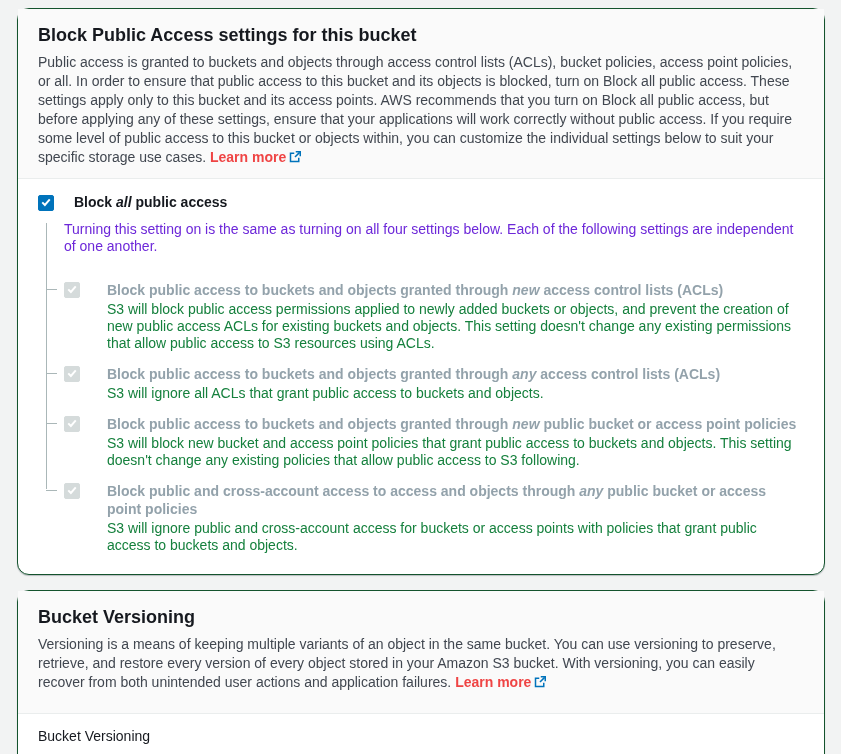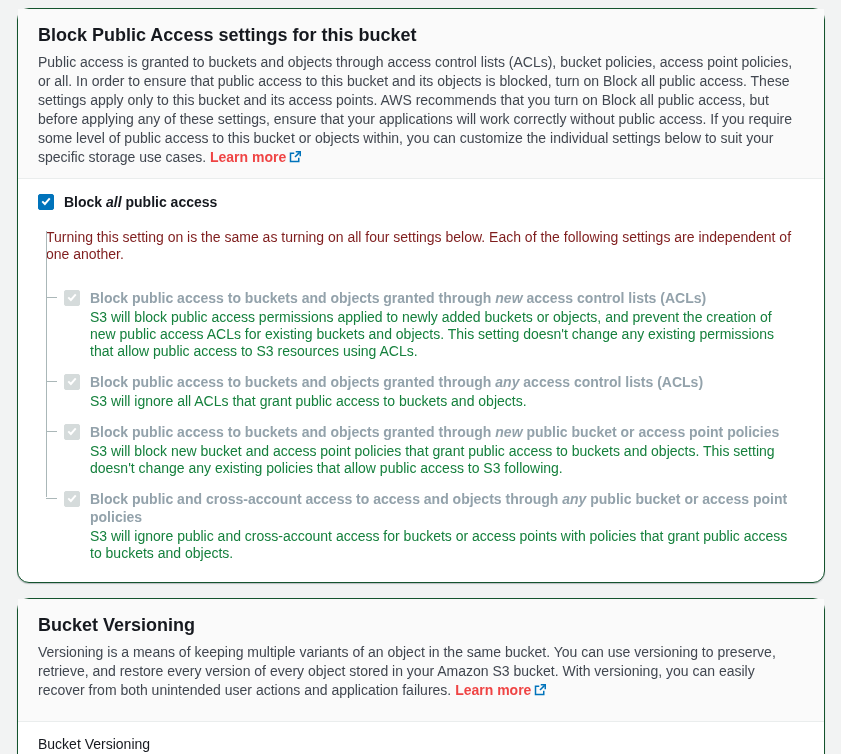--- a/index.html
+++ b/index.html
@@ -38,42 +38,42 @@
   .learn-more {
     color: #ef4444;
     font-weight: bold;
     text-decoration: none;
     white-space: nowrap;
   }
   .ext-icon { display: inline-block; vertical-align: -1px; margin-left: 3px; }
   .card-content { padding: 14px 20px 20px 20px; }
 
   
-  .master-row { display: flex; align-items: flex-start; gap: 10px; }
+  .master-row { display: flex; align-items: center; gap: 20px; }
   .checkbox {
     width: 16px; height: 16px;
     flex: 0 0 16px;
     border-radius: 2px;
     margin-top: 1px;
     display: inline-flex; align-items: center; justify-content: center;
     cursor: pointer;
   }
   .cb-checked { background: #0073bb; border: 1px solid #0073bb; }
   .cb-disabled { background: #d5dbdb; border: 1px solid #d5dbdb; cursor: default; }
   .master-label { font-weight: bold; line-height: 18px; }
   .master-body { position: relative; margin-left: 8px; }
   .vline {
     position: absolute; left: 0; top: 2px; bottom: 65px;
     width: 1px; background: #aab7b8;
   }
-  .help-text { color: #7f1d1d; line-height: 17px; margin-top: 18px; max-width: 772px; }
+  .help-text { padding-left: 18px; color: #6d28d9; line-height: 17px; margin-top: 10px; max-width: 772px; }
 
   .sub-item {
     position: relative;
-    display: flex; align-items: flex-start; gap: 10px;
+    display: flex; align-items: flex-start; gap: 27px;
     padding-left: 18px;
     margin-top: 13px;
   }
   .sub-item.first { margin-top: 26px; }
   .sub-item::before {
     content: ""; position: absolute; left: 0; top: 8px;
     width: 11px; height: 1px; background: #aab7b8;
   }
   .sub-text { max-width: 700px; }
   .sub-title { font-weight: bold; color: #93a2ab; line-height: 18px; }

